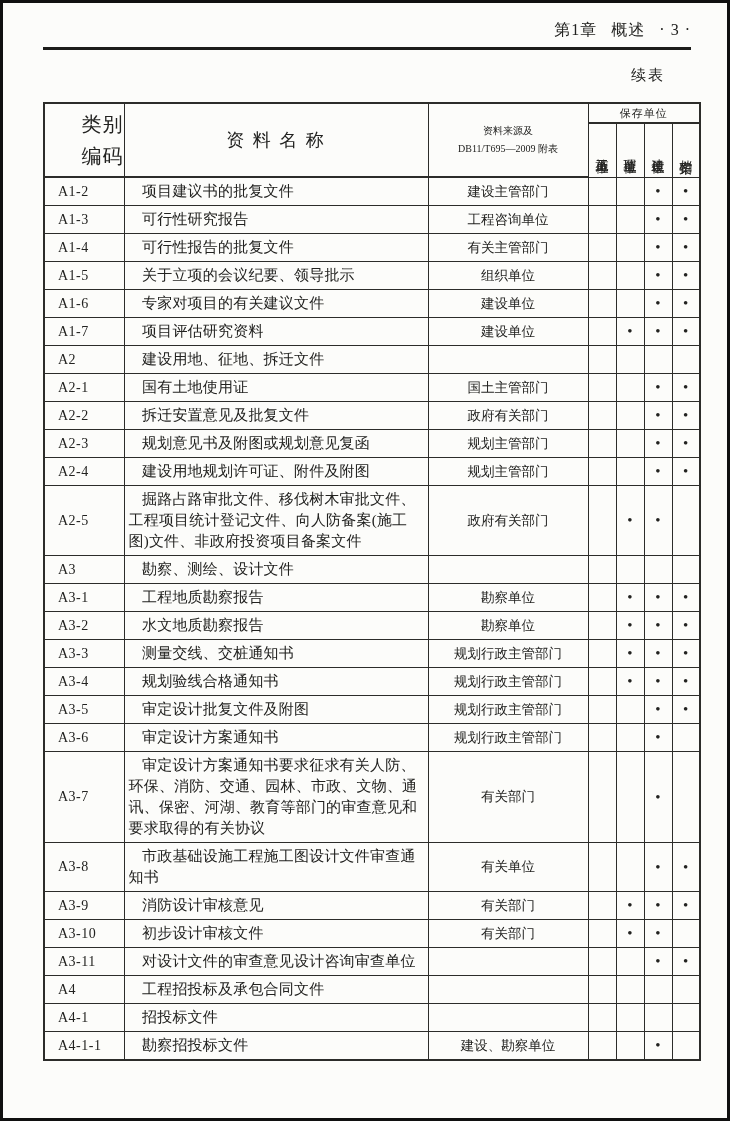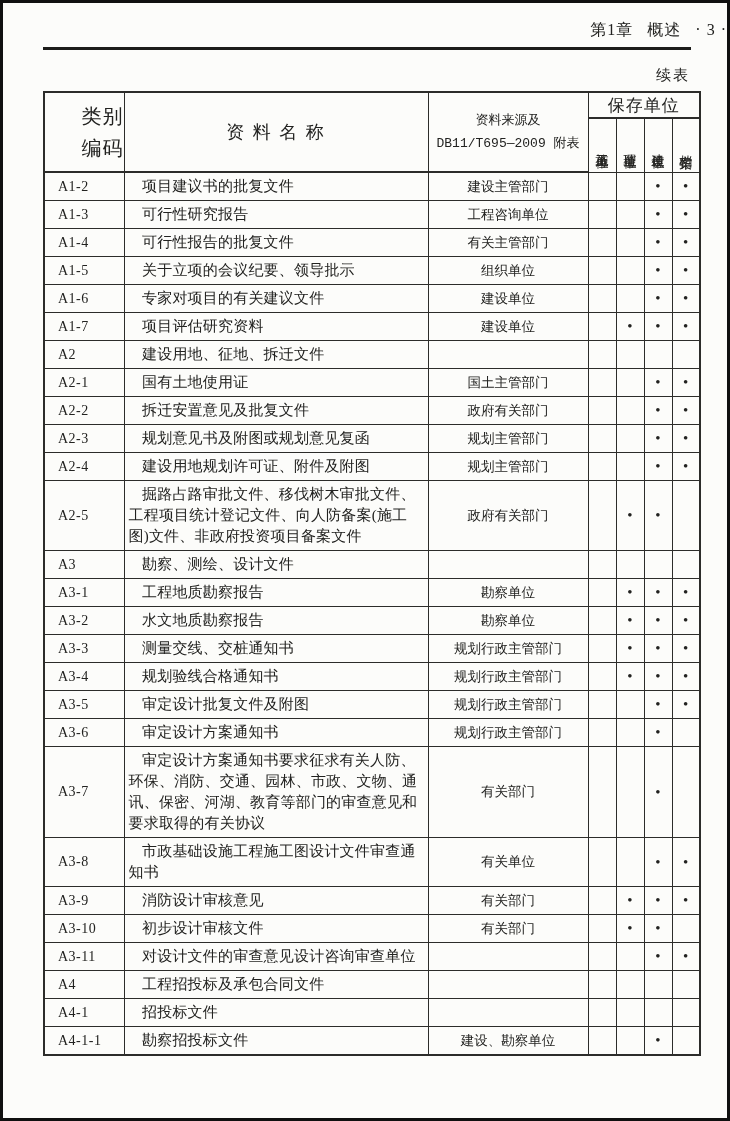--- a/index.html
+++ b/index.html
@@ -14,37 +14,38 @@
     border:3px solid #101010;
     font-family:"Liberation Serif","DejaVu Serif",serif;
     color:var(--ink);
     overflow:hidden;
   }
   .page{width:100%;height:100%;padding-top:14px;}
 
   
   .page-header{
     text-align:right;
+    padding-right:36px;
     font-size:16px;
     letter-spacing:1px;
     height:26px;
     line-height:26px;
   }
   .page-header .gap{display:inline-block;width:14px;}
   .header-rule{
     margin:4px 36px 0 40px;
     height:0;
     border-top:3px solid #1c1c1a;
   }
   .continued{
     text-align:right;
-    padding-right:37px;
+    padding-right:62px;
     font-size:15px;
     margin-top:16px;
-    margin-bottom:6px;
+    margin-bottom:17px;
     letter-spacing:2px;
   }
 
   
   table{
     margin-left:40px;
     width:656px;
     border-collapse:collapse;
     table-layout:fixed;
   }
@@ -52,22 +53,22 @@
     border:1px solid var(--line);
     color:var(--ink);
     vertical-align:middle;
   }
   table{border:2px solid var(--line);}
   thead th{font-weight:normal;background:var(--paper);}
   thead tr.main-h th{border-bottom-width:2px;}
 
   .code-h{font-size:20px;line-height:1.6;text-align:right;letter-spacing:1px;}
   .name-h{font-size:18px;text-align:center;letter-spacing:2px;}
-  .source-h{font-size:13px;line-height:1.8;font-family:Liberation Mono, monospace;}
-  .group-h{font-size:17px;text-align:center;height:26px;letter-spacing:1px;}
+  .source-h{font-size:10px;line-height:1.8;}
+  .group-h{font-size:11px;text-align:center;height:20px;letter-spacing:1px;}
   .unit-h{height:54px;text-align:center;padding:2px 0;}
   .unit-h .vtext{
     writing-mode:vertical-rl;
     text-orientation:upright;
     font-size:13px;
     line-height:1;
     letter-spacing:1px;
     margin:0 auto;
   }
 

